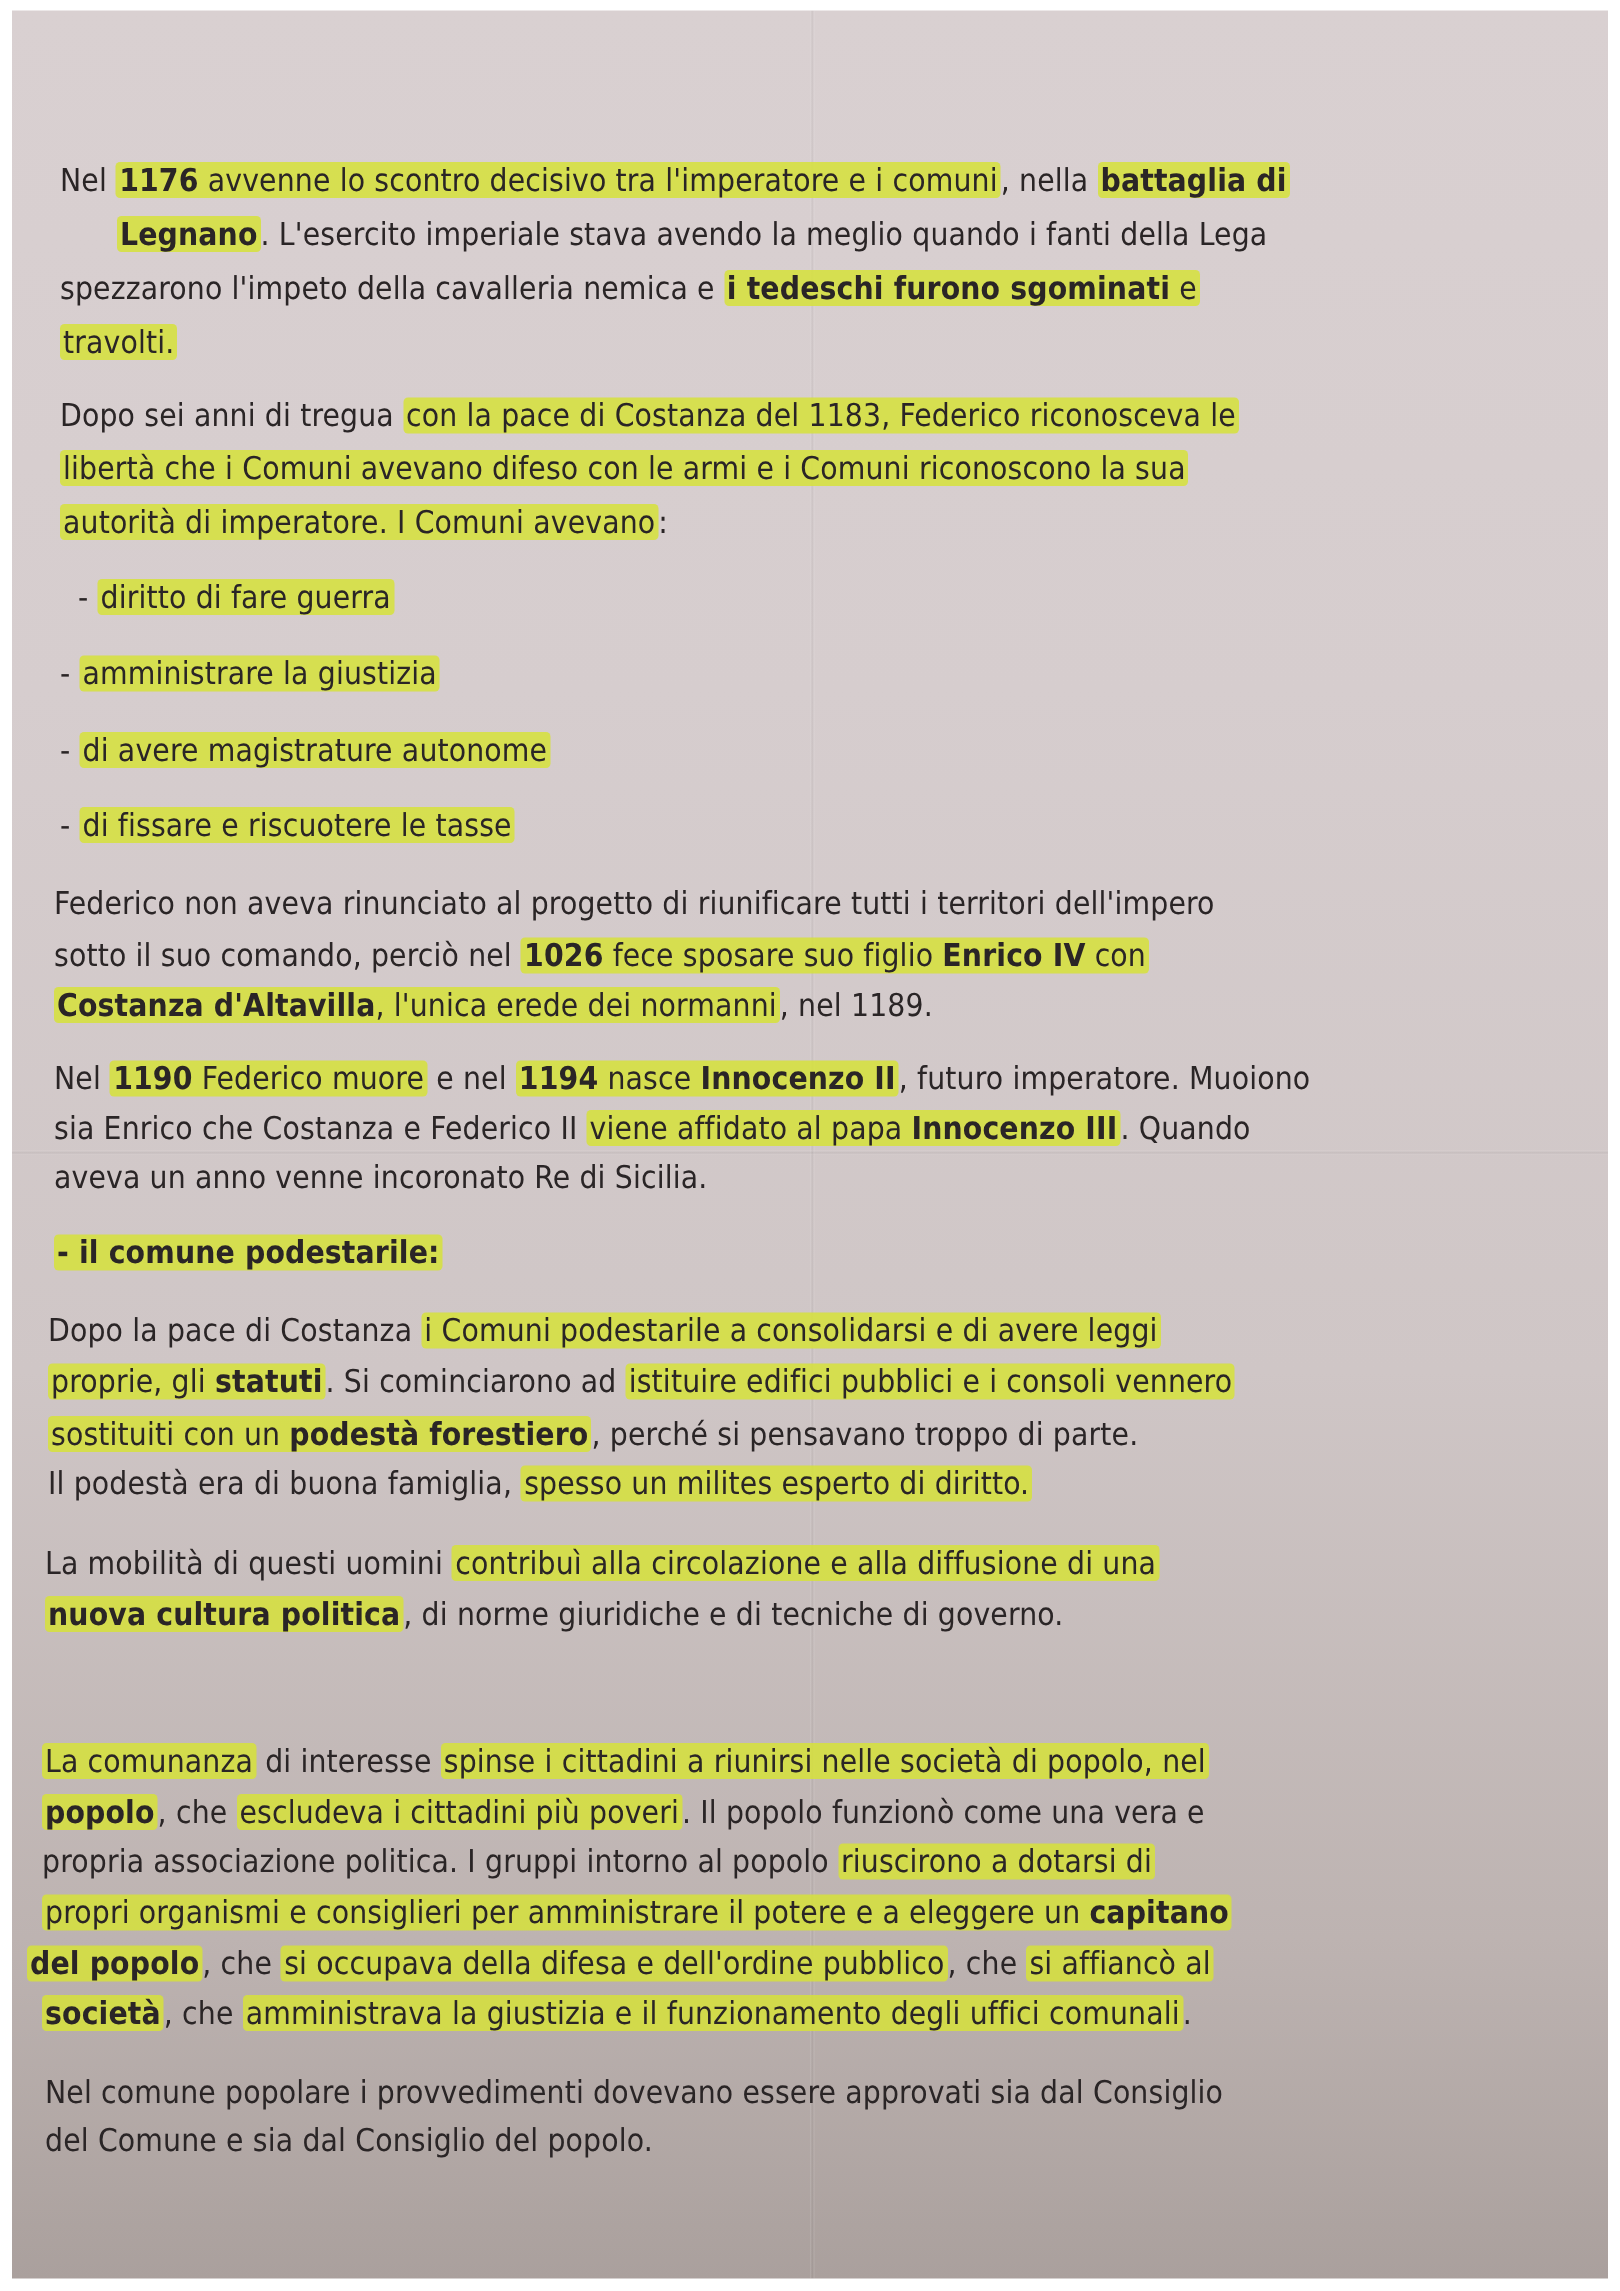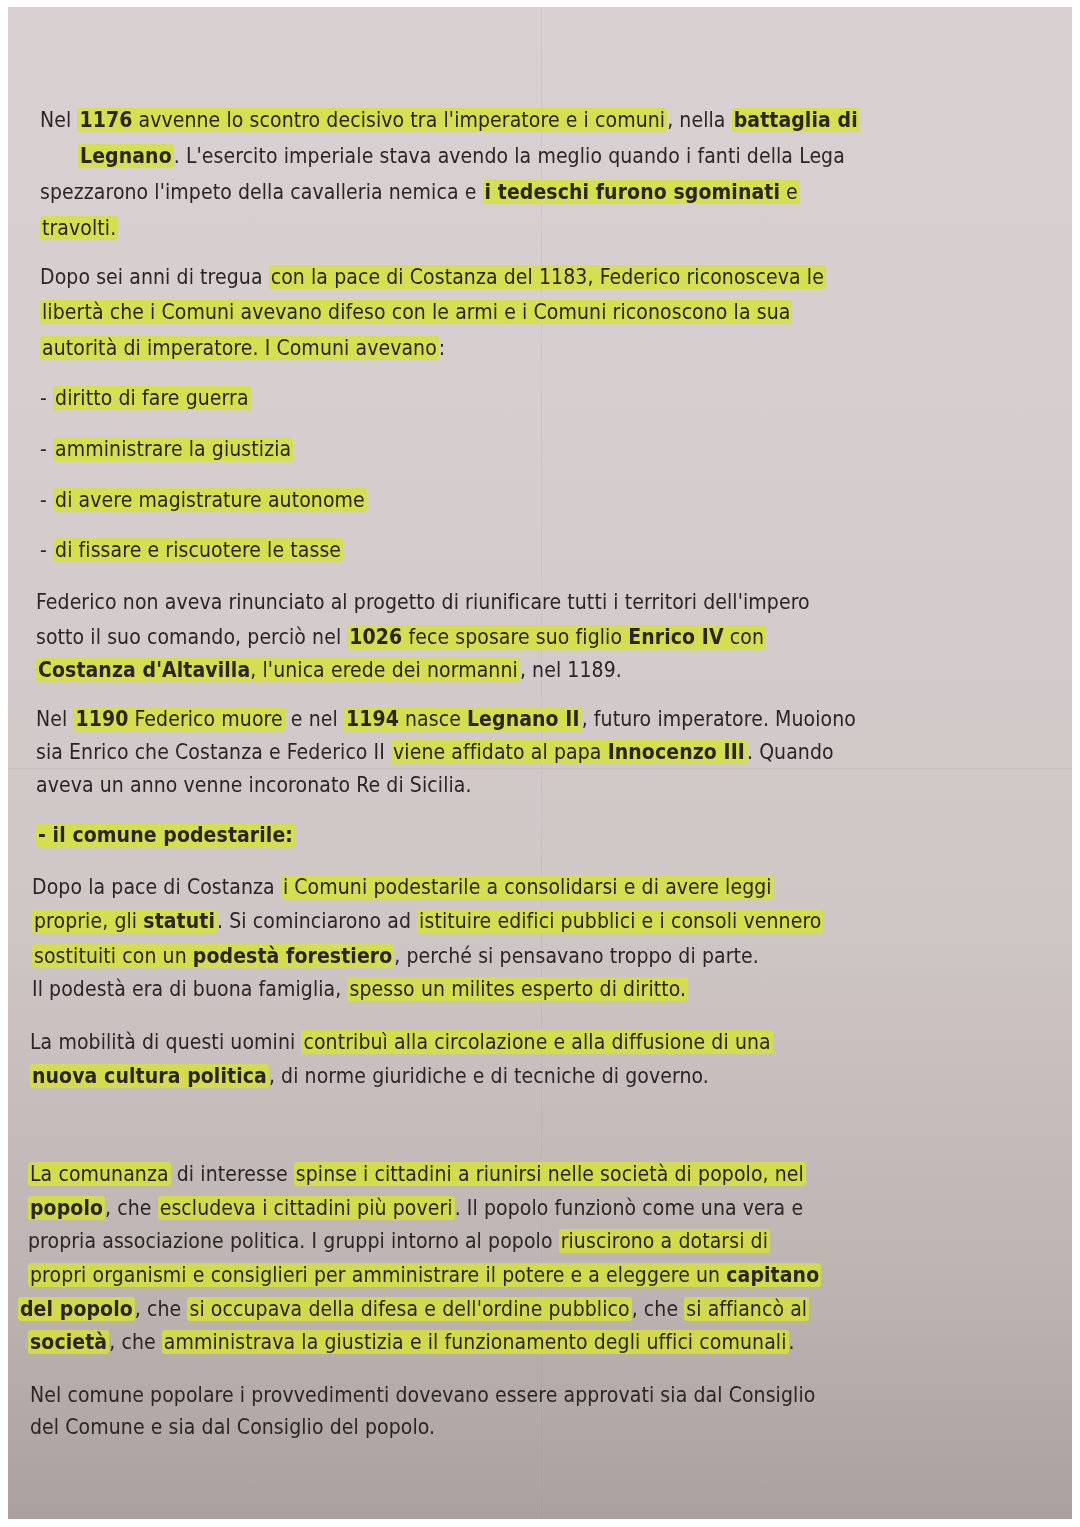--- a/index.html
+++ b/index.html
@@ -94,21 +94,21 @@
       </div>
       <div class="line" style="left:32px; top:290px;">
         <span class="hl"><span>libertà che i Comuni avevano difeso con le armi e i Comuni riconoscono la sua</span></span>
       </div>
       <div class="line" style="left:32px; top:326px;">
         <span class="hl"><span>autorità di imperatore. I Comuni avevano</span></span><span>:</span>
       </div>
     </div>
 
     <div>
-      <div class="line" style="left:32px; top:376px;">
+      <div class="line" style="left:44px; top:376px;">
         <span>- </span><span class="hl"><span>diritto di fare guerra</span></span>
       </div>
       <div class="line" style="left:32px; top:427px;">
         <span>- </span><span class="hl"><span>amministrare la giustizia</span></span>
       </div>
       <div class="line" style="left:32px; top:478px;">
         <span>- </span><span class="hl"><span>di avere magistrature autonome</span></span>
       </div>
       <div class="line" style="left:32px; top:528px;">
         <span>- </span><span class="hl"><span>di fissare e riscuotere le tasse</span></span>
@@ -122,21 +122,21 @@
       <div class="line" style="left:28px; top:615px;">
         <span>sotto il suo comando, perciò nel </span><span class="hl"><b>1026</b><span> fece sposare suo figlio </span><b>Enrico IV</b><span> con</span></span>
       </div>
       <div class="line" style="left:28px; top:648px;">
         <span class="hl"><b>Costanza d'Altavilla</b><span>, l'unica erede dei normanni</span></span><span>, nel 1189.</span>
       </div>
     </div>
 
     <div>
       <div class="line" style="left:28px; top:697px;">
-        <span>Nel </span><span class="hl"><b>1190</b><span> Federico muore</span></span><span> e nel </span><span class="hl"><b>1194</b><span> nasce </span><b>Legnano II</b></span><span>, futuro imperatore. Muoiono</span>
+        <span>Nel </span><span class="hl"><b>1190</b><span> Federico muore</span></span><span> e nel </span><span class="hl"><b>1194</b><span> nasce </span><b>Innocenzo II</b></span><span>, futuro imperatore. Muoiono</span>
       </div>
       <div class="line" style="left:28px; top:730px;">
         <span>sia Enrico che Costanza e Federico II </span><span class="hl"><span>viene affidato al papa </span><b>Innocenzo III</b></span><span>. Quando</span>
       </div>
       <div class="line" style="left:28px; top:763px;">
         <span>aveva un anno venne incoronato Re di Sicilia.</span>
       </div>
     </div>
 
     <div class="line" style="left:28px; top:813px;">

